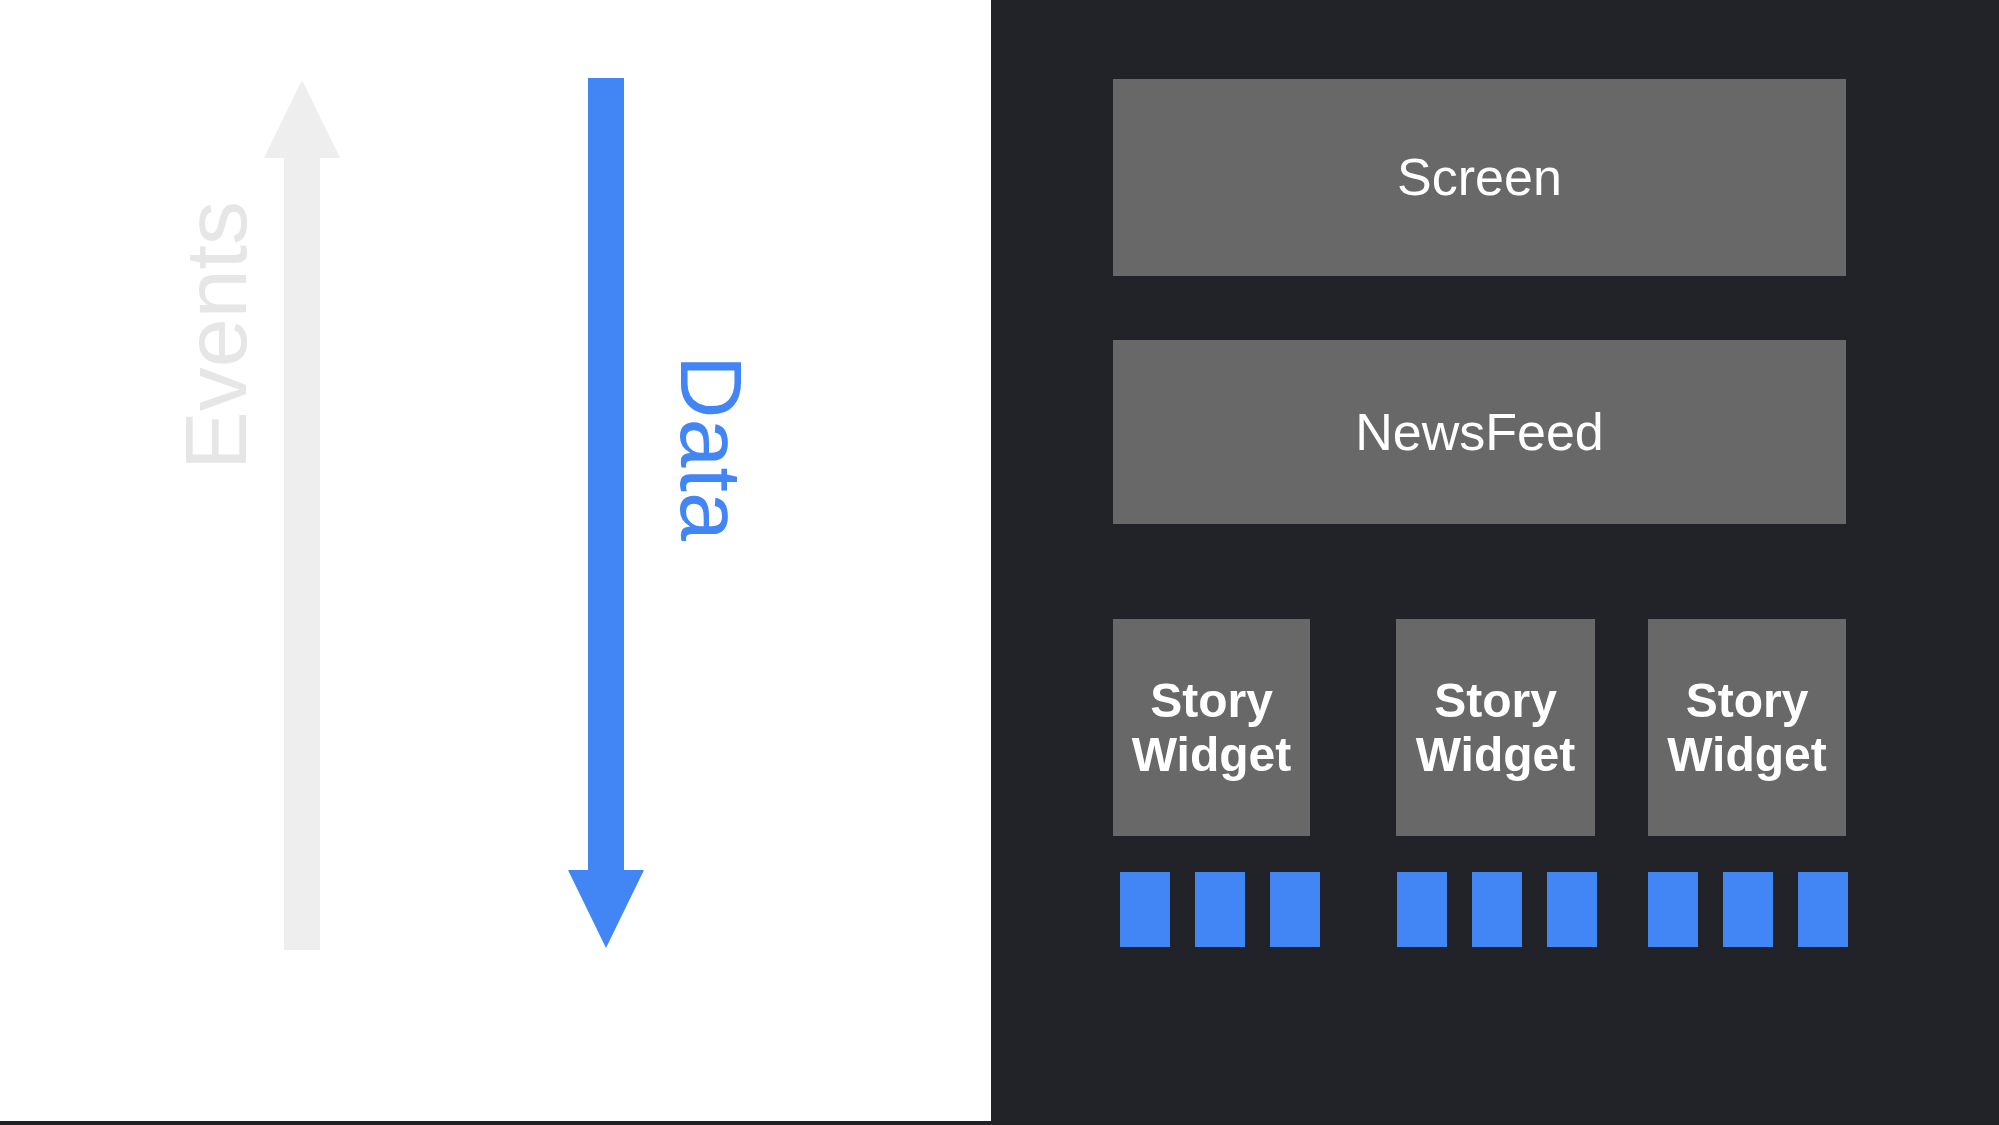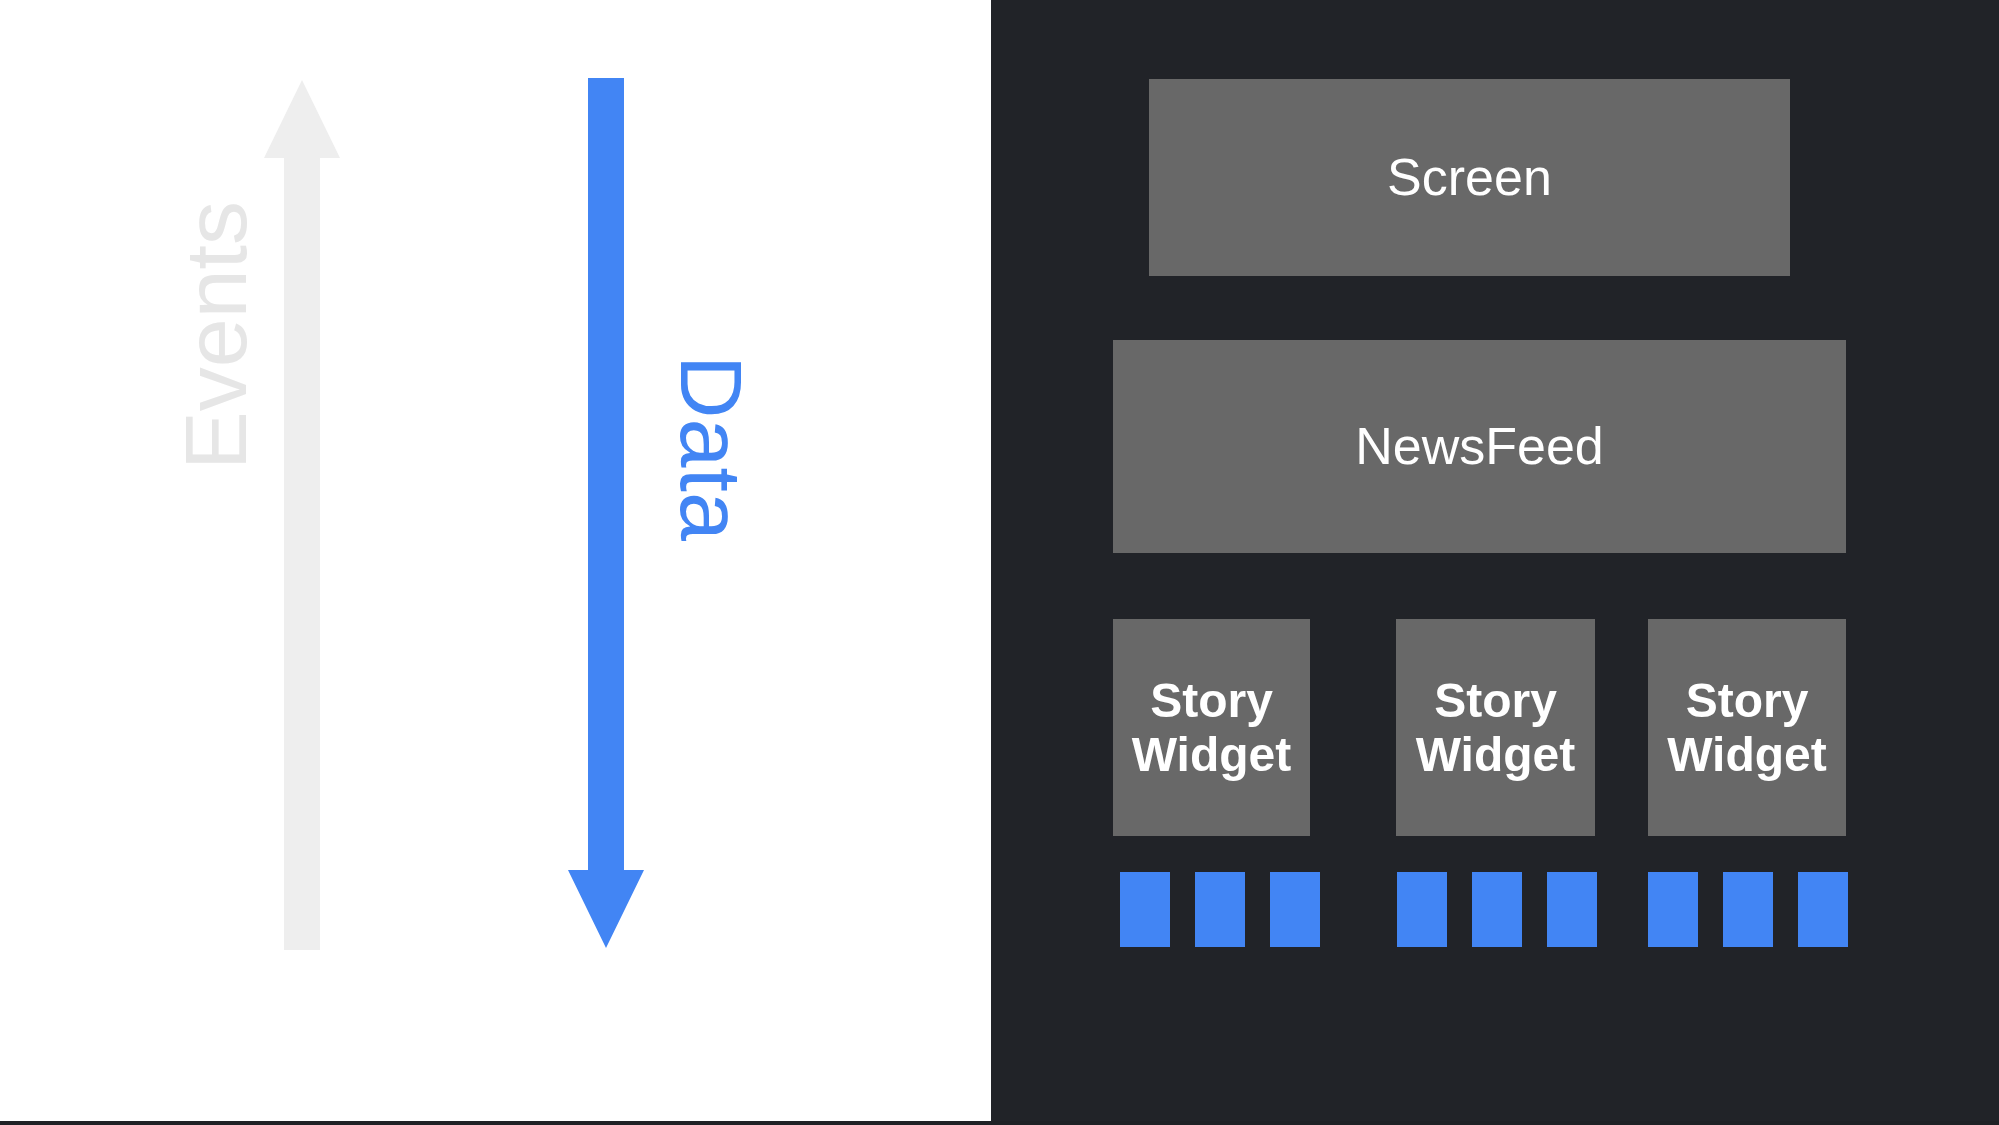--- a/index.html
+++ b/index.html
@@ -88,30 +88,29 @@
     font-size: 52px;
     line-height: 1.12;
     font-weight: 400;
     box-sizing: border-box;
   }
 
   
   #screen-box {
     left: 122px;
     top: 79px;
-    width: 641px;
+    width: 733px;
     height: 197px;
-    margin-left: 36px;
   }
   
   #newsfeed-box {
     left: 122px;
     top: 340px;
     width: 733px;
-    height: 213px;
+    height: 184px;
   }
 
   
   .story-box {
     top: 619px;
     height: 217px;
     font-size: 48px;
     font-weight: bold;
   }
   #story-box-0 { left: 122px;  width: 197px; }

